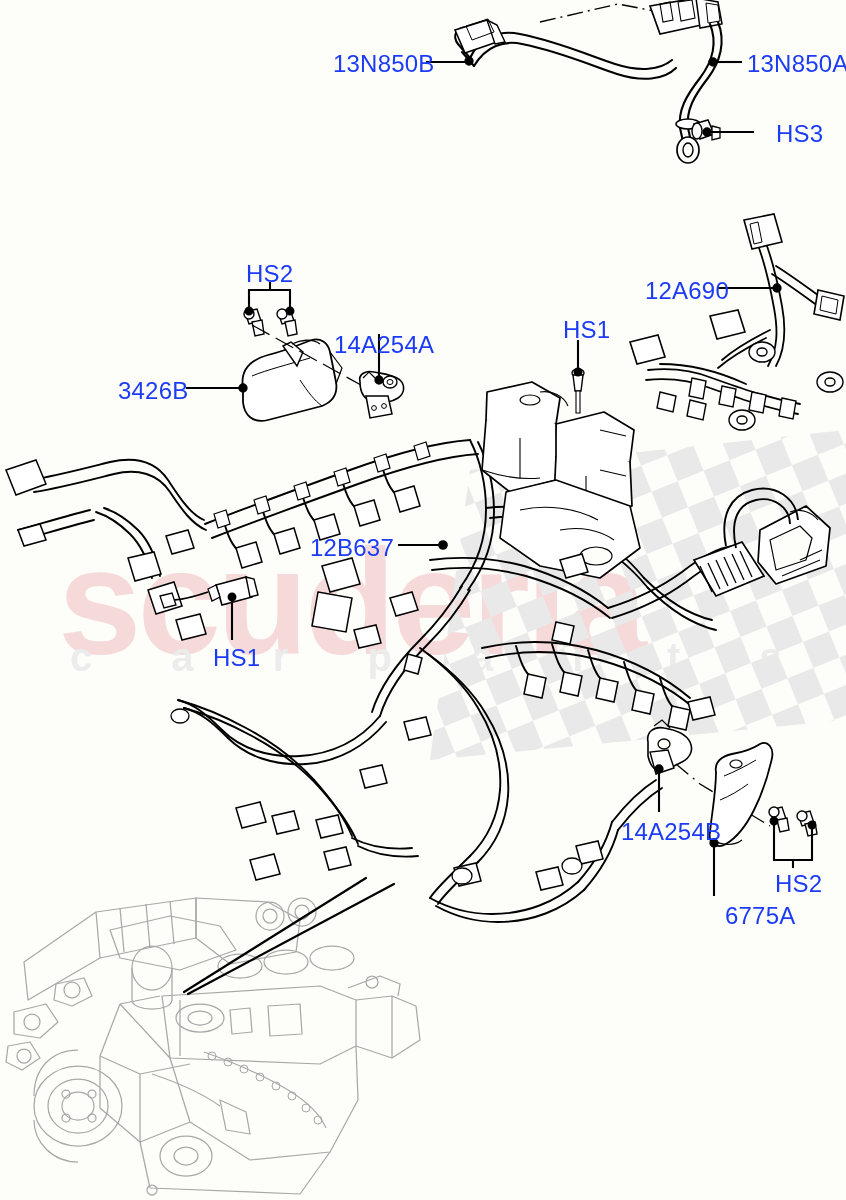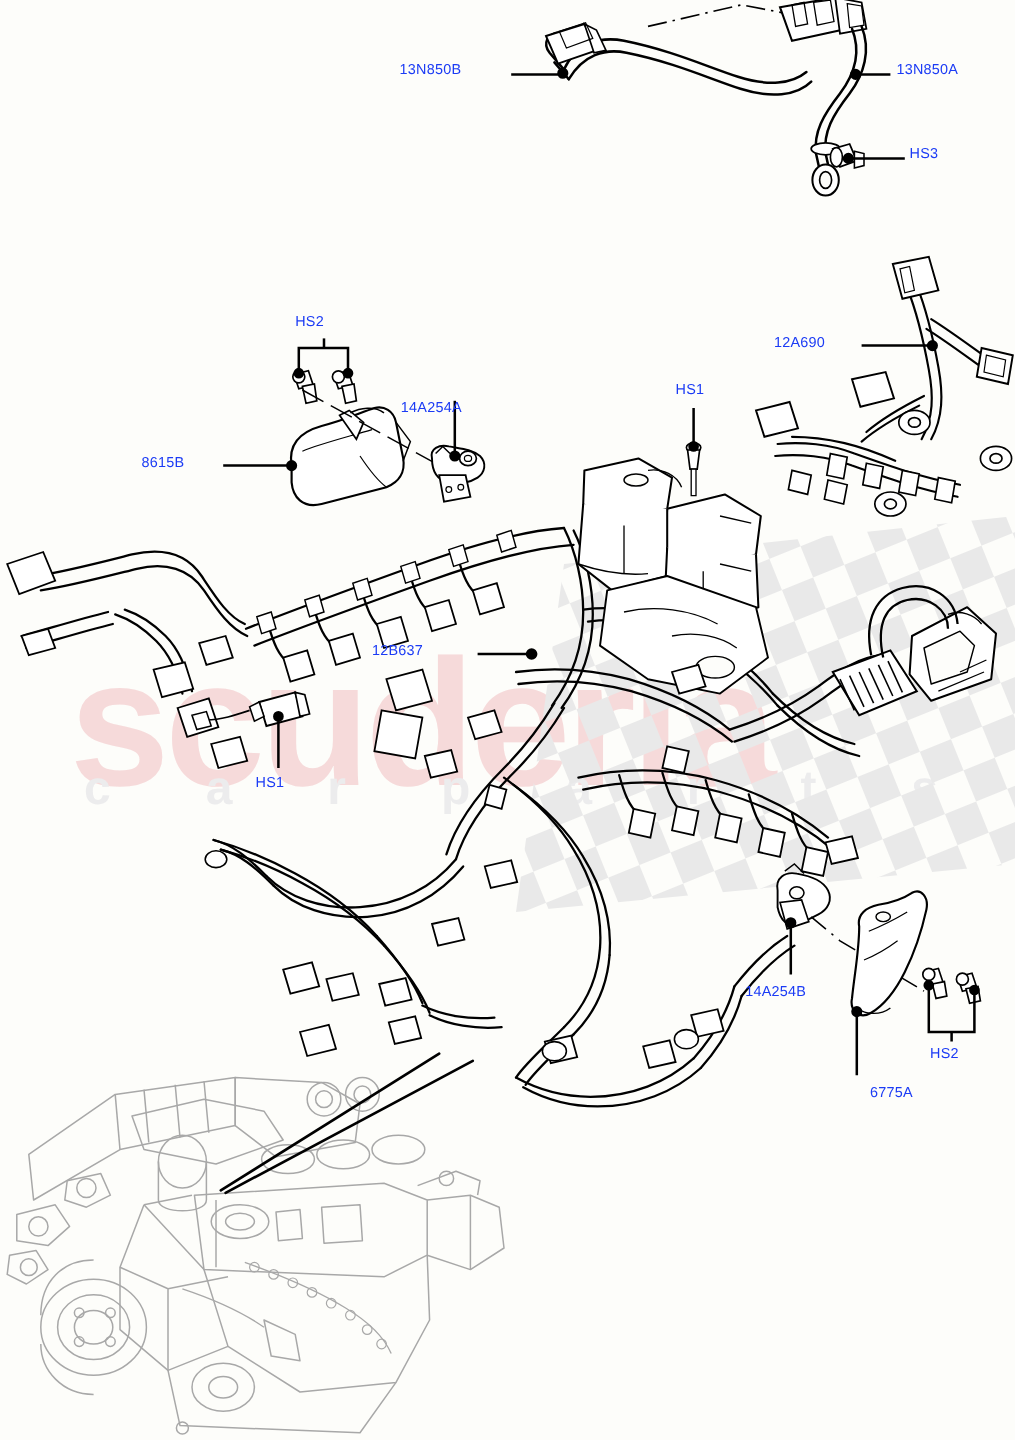--- a/index.html
+++ b/index.html
@@ -19,21 +19,21 @@
   #diagram-svg {
     position: absolute;
     left: 0; top: 0;
     width: 846px;
     height: 1200px;
   }
   .callout-label {
     position: absolute;
     color: #1b3bf5;
     font-family: "Liberation Sans", sans-serif;
-    font-size: 12px;
+    font-size: 24px;
     font-weight: 400;
     letter-spacing: 0.2px;
     white-space: nowrap;
     line-height: 1;
     user-select: none;
   }
   .wm-main {
     position: absolute;
     font-family: "Liberation Sans", sans-serif;
     font-size: 150px;
@@ -528,24 +528,24 @@
 
       <path d="M774,822 L774,860 L812,860 L812,826" fill="none"></path>
       <line x1="793" y1="860" x2="793" y2="868"></line>
       <circle cx="774" cy="821" r="3.4"></circle>
         <circle cx="812" cy="825" r="3.4"></circle>
     </g>
   </svg>
 
   <div class="callout-label" style="left:333px; top:52px;">13N850B</div>
   <div class="callout-label" style="left:747px; top:52px;">13N850A</div>
-  <div class="callout-label" style="left:758px; top:122px;">HS3</div>
+  <div class="callout-label" style="left:776px; top:122px;">HS3</div>
   <div class="callout-label" style="left:246px; top:262px;">HS2</div>
   <div class="callout-label" style="left:334px; top:313px;margin-top:20px;">14A254A</div>
-  <div class="callout-label" style="left:118px; top:379px;">8615B</div>
+  <div class="callout-label" style="left:118px; top:379px;">3426B</div>
   <div class="callout-label" style="left:563px; top:318px;">HS1</div>
   <div class="callout-label" style="left:645px; top:279px;">12A690</div>
   <div class="callout-label" style="left:310px; top:536px;">12B637</div>
   <div class="callout-label" style="left:213px; top:646px;">HS1</div>
   <div class="callout-label" style="left:621px; top:820px;">14A254B</div>
   <div class="callout-label" style="left:689px; top:904px;margin-left:36px;">6775A</div>
   <div class="callout-label" style="left:775px; top:872px;">HS2</div>
 
 </div>
 

